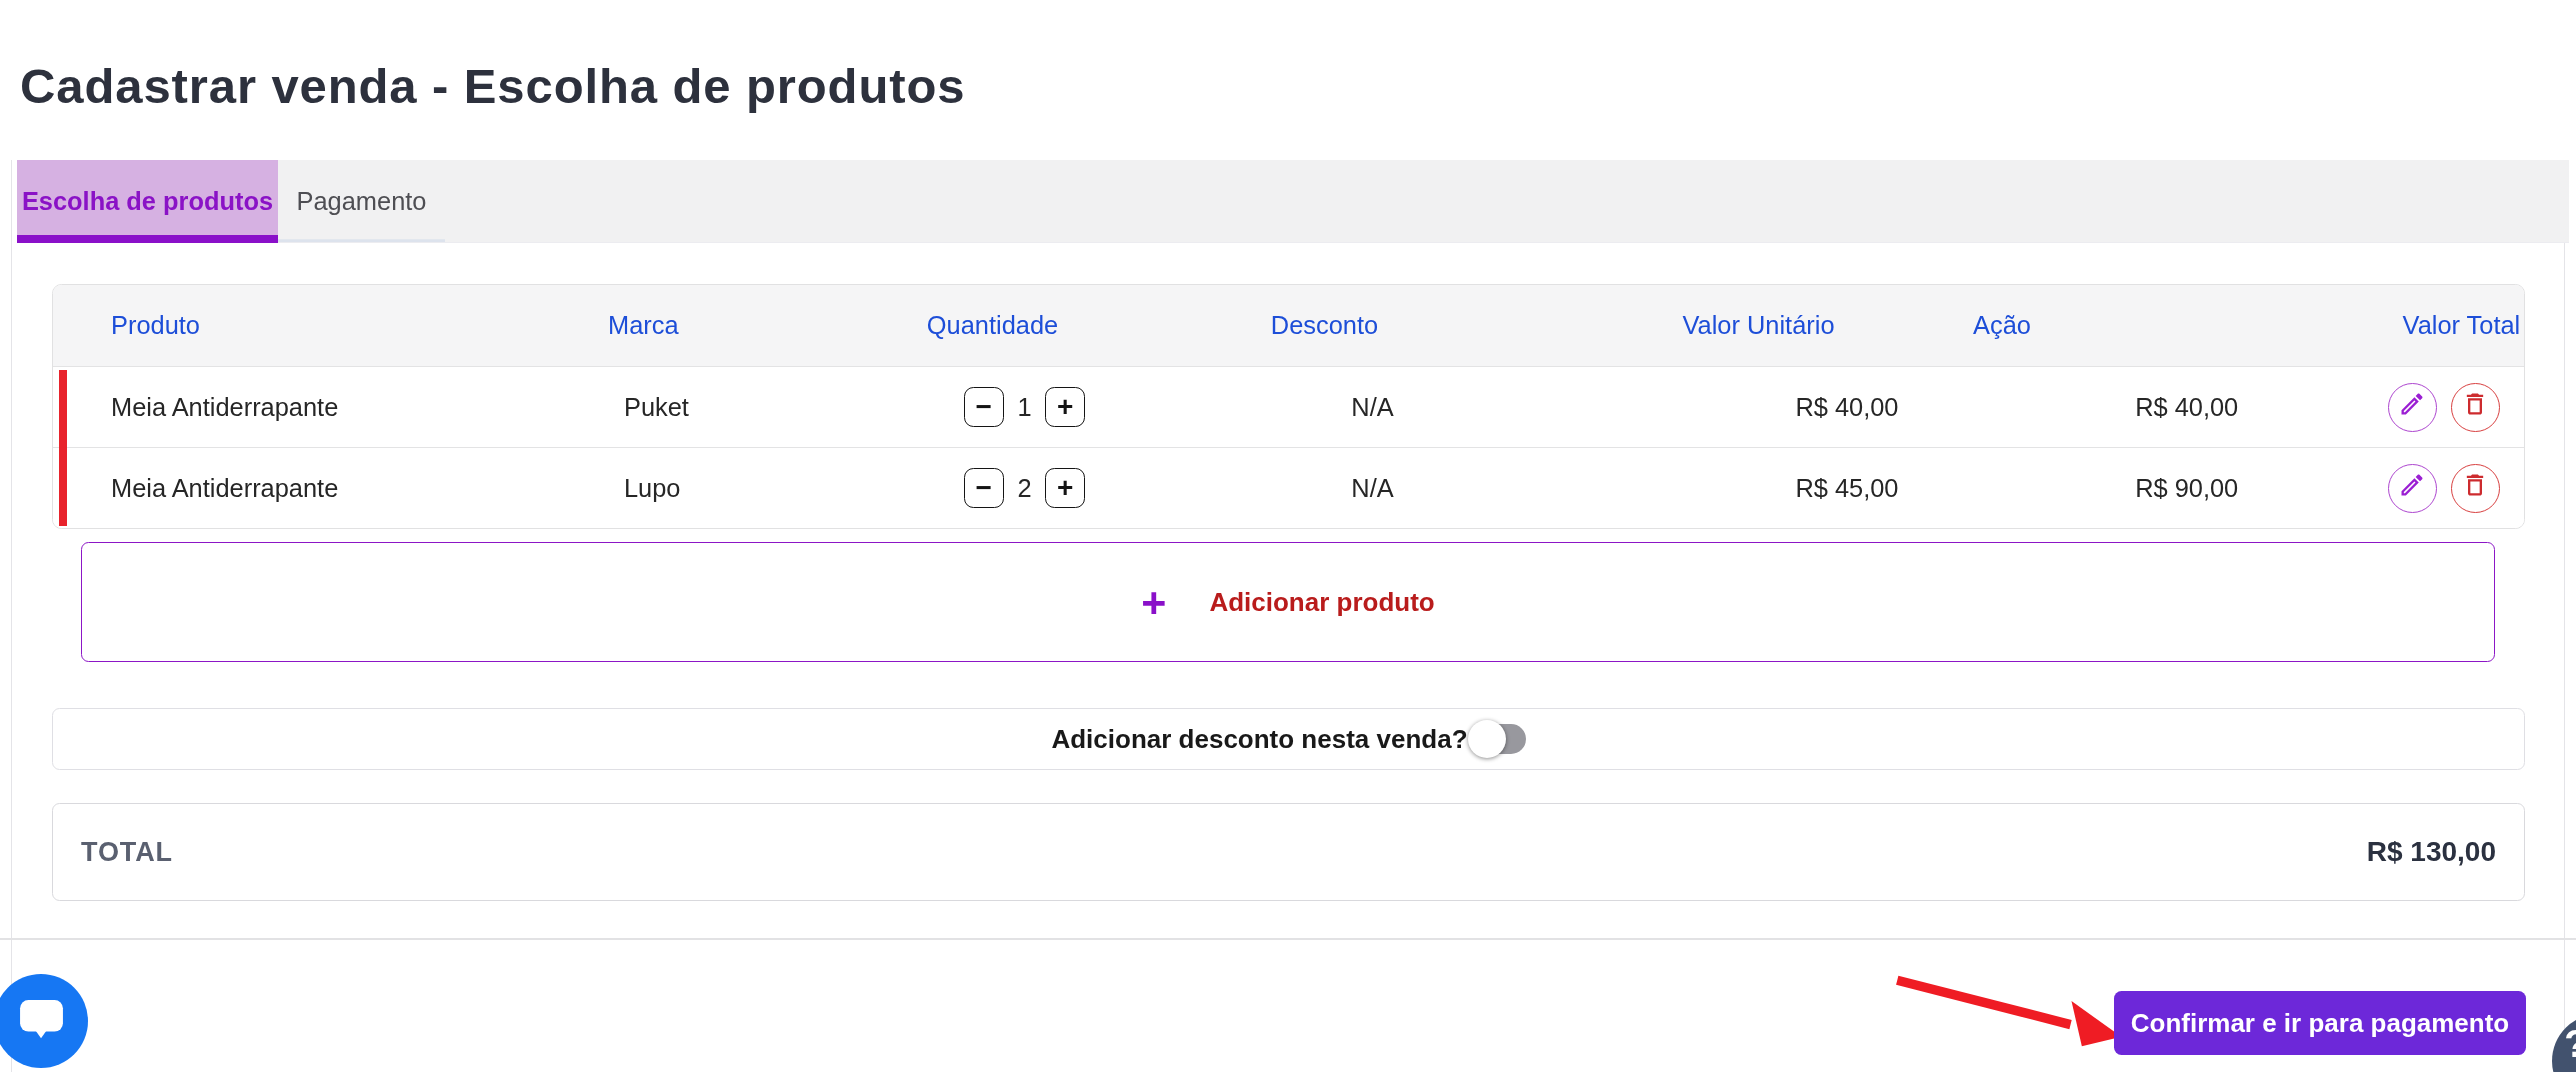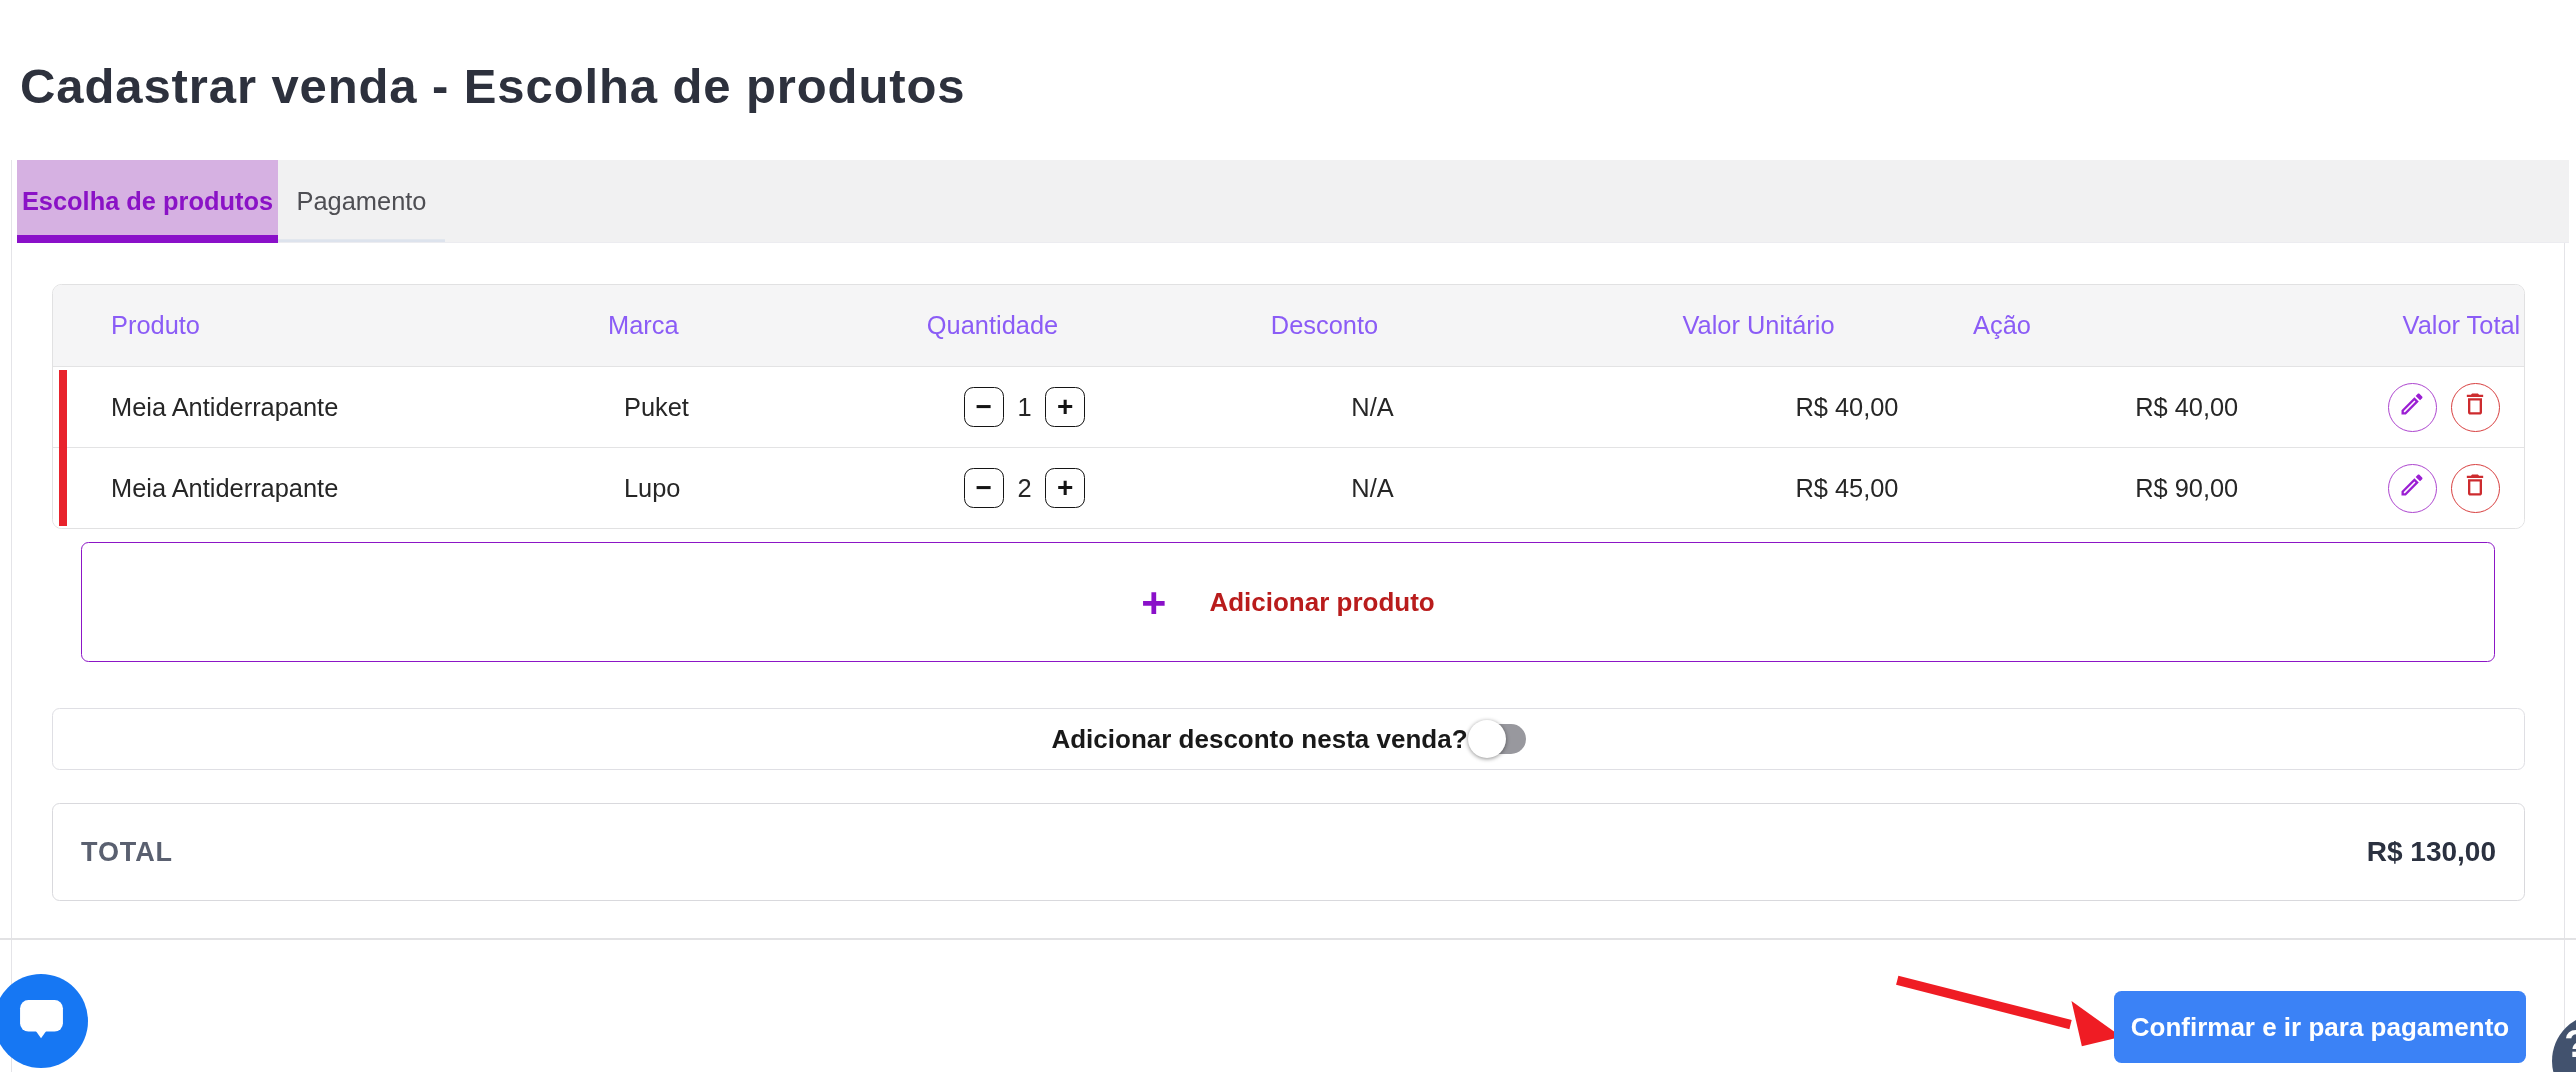--- a/index.html
+++ b/index.html
@@ -36,21 +36,21 @@
     width:167px; color:#4e4e53; box-shadow:inset 0 -2.8px 0 #dde3ed;
   }
   
   .ptable {
     position:absolute; left:52px; top:284px; width:2473px;
     border:0.9px solid #e1e1e2; border-radius:9.4px; background:#fff;
   }
   .grid-row { display:grid; grid-template-columns:499px 231px 419px 245px 395px 320px 1fr; }
   .thead {
     height:81px; background:#f5f5f6; border-radius:8.5px 8.5px 0 0;
-    font-size:25.4px; color:#8b5cf6;
+    font-size:25.4px; color:#1d4ed8;
   }
   .trow { height:81px; border-top:0.9px solid #e3e3e4; font-size:25.4px; color:#262626; background:#fff; position:relative;gap:16px; }
   .trow:last-child { border-radius:0 0 8.5px 8.5px; }
   .cell { display:flex; align-items:center; }
   .c1 { padding-left:58px; justify-content:flex-start; }
   .c2 { padding-left:56px; justify-content:flex-start; }
   .c3, .c4 { justify-content:center; }
   .c5 { justify-content:flex-end; padding-right:7.5px; }
   .c6 { justify-content:flex-end; padding-right:3.8px; }
   .c7 { justify-content:center; }
@@ -103,22 +103,22 @@
   .total-box {
     position:absolute; left:52px; top:803px; width:2473px; height:98px;
     border:0.9px solid #d9d9dd; border-radius:7.5px; background:#fff;
     display:flex; align-items:center; justify-content:space-between; padding:0 28px;
   }
   .total-label { font-size:27px; font-weight:bold; color:#5a6070; letter-spacing:0.9px; }
   .total-value { font-size:28px; font-weight:bold; color:#2b3140; }
   
   .footer-divider { position:absolute; left:0; top:938px; width:2576px; height:1.9px; background:#e2e2e4; }
   .confirm-btn {
-    position:absolute; left:2114px; top:991px; width:412px; height:72px;
-    background:#3b82f6; border:none; border-radius:7.5px; cursor:pointer;
+    position:absolute; left:2114px; top:991px; width:412px; height:64px;
+    background:#6d28d9; border:none; border-radius:7.5px; cursor:pointer;
     color:#fff; font-size:26px; font-weight:bold; font-family:"Liberation Sans", sans-serif;
   }
   .annotation-arrow { position:absolute; left:1884px; top:969px; }
   
   .chat-fab {
     position:absolute; left:-5.6px; top:974px; width:94px; height:94px;
     border-radius:50%; background:#1677f3; cursor:pointer;
     display:flex; align-items:center; justify-content:center;
   }
   .help-fab {

